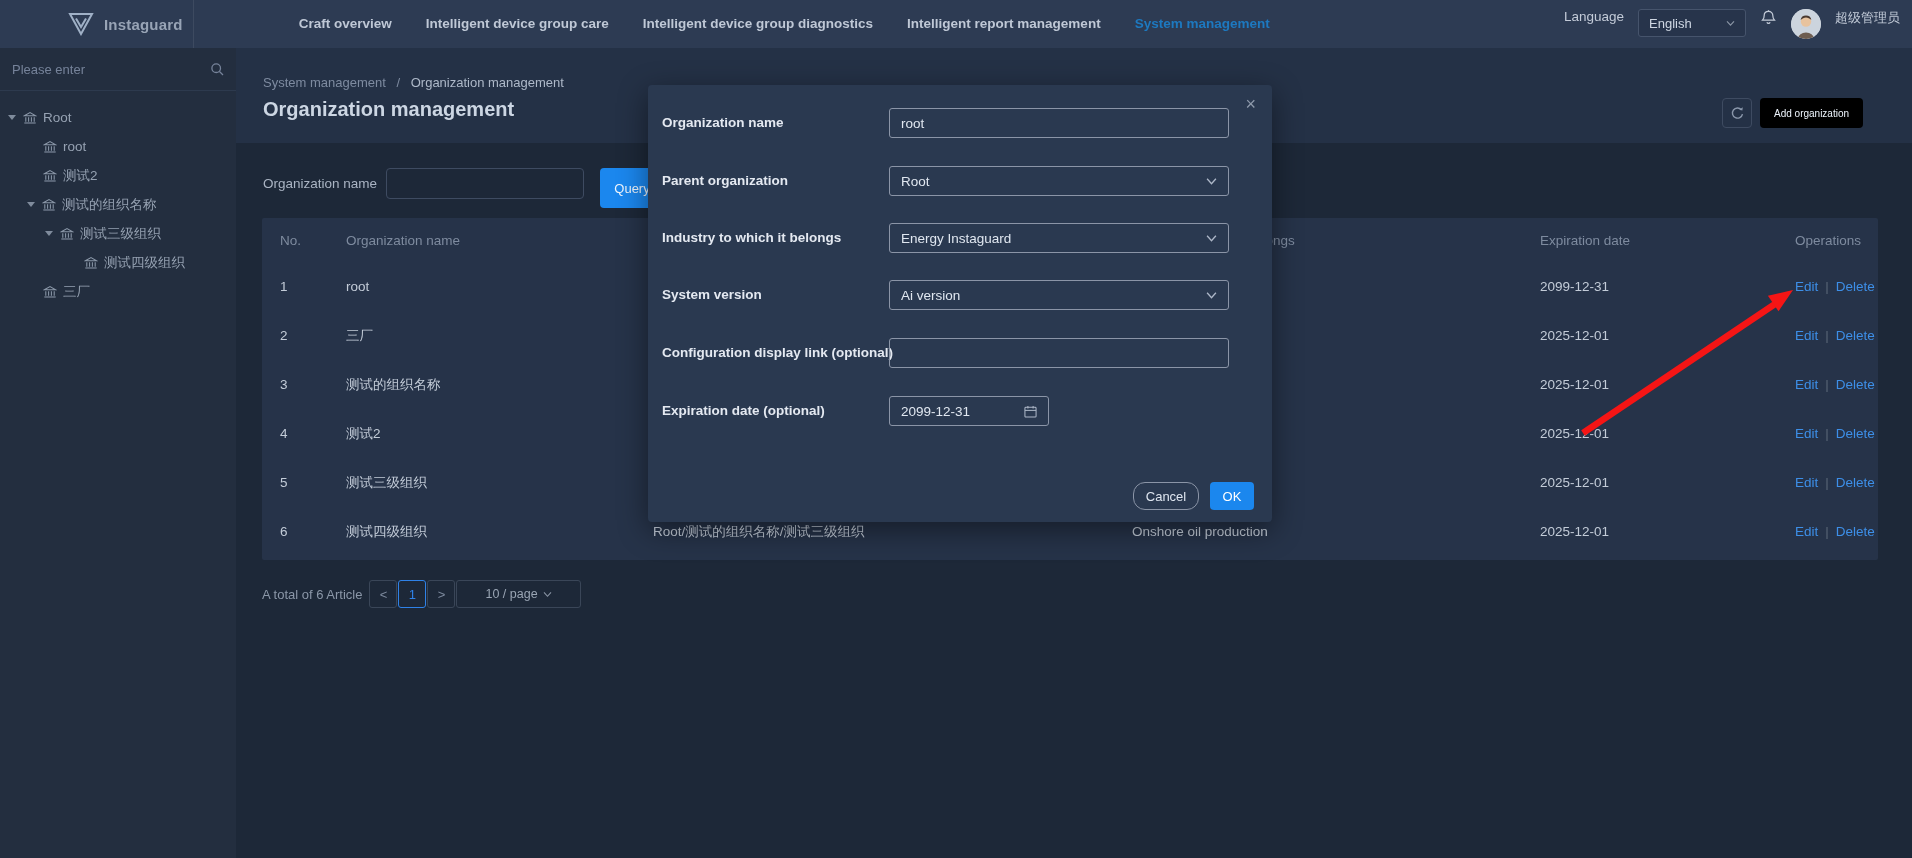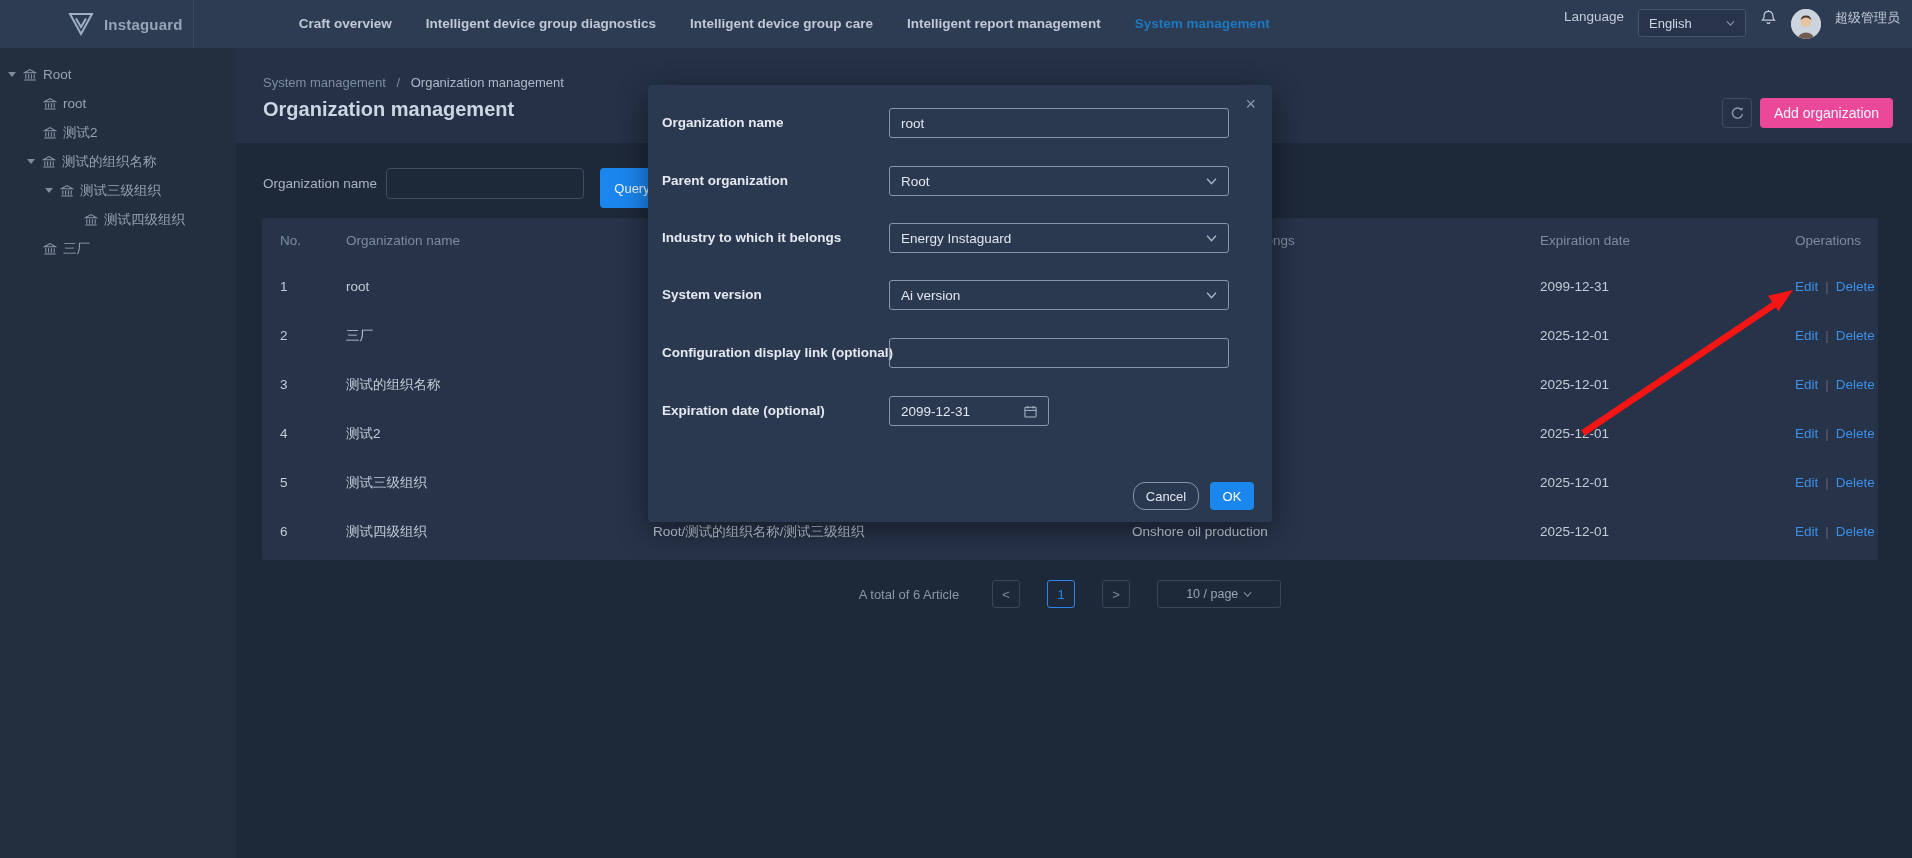--- a/index.html
+++ b/index.html
@@ -52,21 +52,21 @@
   .crumbs { position:absolute; left:263px; top:75px; font-size:13px; color:#7e8ba0; z-index:6; }
   .crumbs .cur { color:#aeb9c9; }
   .crumbs .sep { margin:0 7px; color:#7e8ba0; }
   .page-title { position:absolute; left:263px; top:98px; font-size:20px; font-weight:700;
                 color:#ccd6e3; z-index:6; }
   .refresh-btn { position:absolute; left:1722px; top:98px; width:30px; height:30px;
                  border:1px solid #3e4b61; border-radius:4px; background:transparent;
                  display:flex; align-items:center; justify-content:center; color:#8a97ab;
                  cursor:pointer; z-index:6; }
   .add-btn { position:absolute; left:1760px; top:98px; height:30px; padding:0 14px;
-             background:#ec4899; border:none; border-radius:4px; color:#eef5fd; font-size:14px;
+             background:#000000; border:none; border-radius:4px; color:#eef5fd; font-size:10px;
              font-family:inherit; cursor:pointer; z-index:6; }
   
   .search-label { position:absolute; left:263px; top:176px; font-size:13.5px; color:#aab4c3; }
   .search-input { position:absolute; left:386px; top:168px; width:198px; height:31px;
                   background:transparent; border:1px solid #3e4b61; border-radius:4px;
                   color:#c3ccd8; font-size:13px; font-family:inherit; padding:0 10px; outline:none; }
   .query-btn { position:absolute; left:600px; top:168px; width:64px; height:40px;
                background:#1b87ee; border:none; border-radius:4px; color:#eef5fd; font-size:13px;
                font-family:inherit; cursor:pointer; }
   
@@ -75,21 +75,21 @@
   .t-header, .t-row { display:grid;
       grid-template-columns:66px 307px 479px 408px 255px auto;
       align-items:center; padding-left:18px; }
   .t-header { height:44px; font-size:13.5px; color:#7e8b9f; }
   .t-row { height:49px; font-size:13.5px; color:#c3ccd8; }
   .t-cell { white-space:nowrap; overflow:visible; }
   .op-link { color:#3d8fe8; cursor:pointer; }
   .op-sep { color:#5a6678; margin:0 7px; }
   
   .pager { position:absolute; left:262px; top:580px; width:1616px; height:28px;
-           display:flex; align-items:center; justify-content:center; gap:27px; }
+           display:flex; align-items:center; gap:1px; }
   .pg-total { font-size:13px; color:#8b97a8; margin-right:6px; }
   .pg-btn { min-width:28px; height:28px; border:1px solid #3a4658; border-radius:3px;
             background:transparent; color:#7e8b9f; font-size:13px; font-family:inherit;
             display:flex; align-items:center; justify-content:center; cursor:pointer; }
   .pg-btn.current { border-color:#2f82e8; color:#2f82e8; }
   .pg-size { height:28px; padding:0 28px; border:1px solid #3a4658; border-radius:3px;
              display:flex; align-items:center; gap:5px; color:#9aa5b4; font-size:12.5px; cursor:pointer; }
   
   .modal { position:absolute; left:648px; top:85px; width:624px; height:437px;
            background:#2a3950; border-radius:4px; box-shadow:0 8px 30px rgba(0,0,0,.45); z-index:40; }
@@ -128,22 +128,22 @@
       <svg width="26" height="24" viewBox="0 0 26 24" fill="none" stroke="#9fb0c6" stroke-width="2">
         <path d="M2 2 H24 L13 22 Z"></path>
           <path d="M8 6.5 l5 8.5 5-8.5"></path>
       </svg>
     </span>
     <span class="brand-name">Instaguard</span>
   </div>
   <div class="nav-divider"></div>
   <div class="nav-menu">
       <div class="nav-item">Craft overview</div>
+      <div class="nav-item">Intelligent device group care</div>
       <div class="nav-item">Intelligent device group diagnostics</div>
-      <div class="nav-item">Intelligent device group care</div>
       <div class="nav-item">Intelligent report management</div>
       <div class="nav-item active">System management</div>
     </div>
   <div class="nav-right">
     <span class="lang-label">Language</span>
     <div class="lang-select">
       <span>English</span>
       <svg class="chev" viewBox="0 0 10 8" fill="none" stroke="#8a95a5" stroke-width="1.3">
           <polyline points="1,1.5 5,6 9,1.5"></polyline>
         </svg>
@@ -161,20 +161,29 @@
         <circle cx="15" cy="12.5" r="5.2" fill="#e8c39e"></circle>
         <path d="M9.6 11 a5.5 5.5 0 0 1 10.8 0 c-1.8-1.4-3.4-2.6-5.4-2.6 s-3.6 1.2-5.4 2.6 Z" fill="#4a3a30"></path>
         <path d="M6.5 30 a8.8 8.8 0 0 1 17 0 Z" fill="#6e5d50"></path>
       </svg>
     </div>
     <span class="user-name">超级管理员</span>
   </div>
 </div>
 
 <div class="sidebar">
+  <div class="side-search">
+    <input type="text" placeholder="Please enter" style="">
+    <span class="sicon">
+      <svg width="14" height="14" viewBox="0 0 14 14" fill="none" stroke="currentColor" stroke-width="1.3">
+        <circle cx="6.2" cy="6.2" r="4.3"></circle>
+          <path d="M9.5 9.5 L13 13"></path>
+      </svg>
+    </span>
+  </div>
   <div class="tree">
       <div class="tree-row" style="padding-left: 8px;">
         <span class="caret"></span>
         <span class="tree-ic">
           <svg width="14" height="14" viewBox="0 0 16 16" fill="none" stroke="currentColor" stroke-width="1.2">
             <path d="M1.5 5.5 L8 1.8 L14.5 5.5 Z"></path>
             <path d="M3.2 7 v5.2 M6.4 7 v5.2 M9.6 7 v5.2 M12.8 7 v5.2"></path>
             <path d="M1.5 13.7 h13"></path>
           </svg>
         </span>

